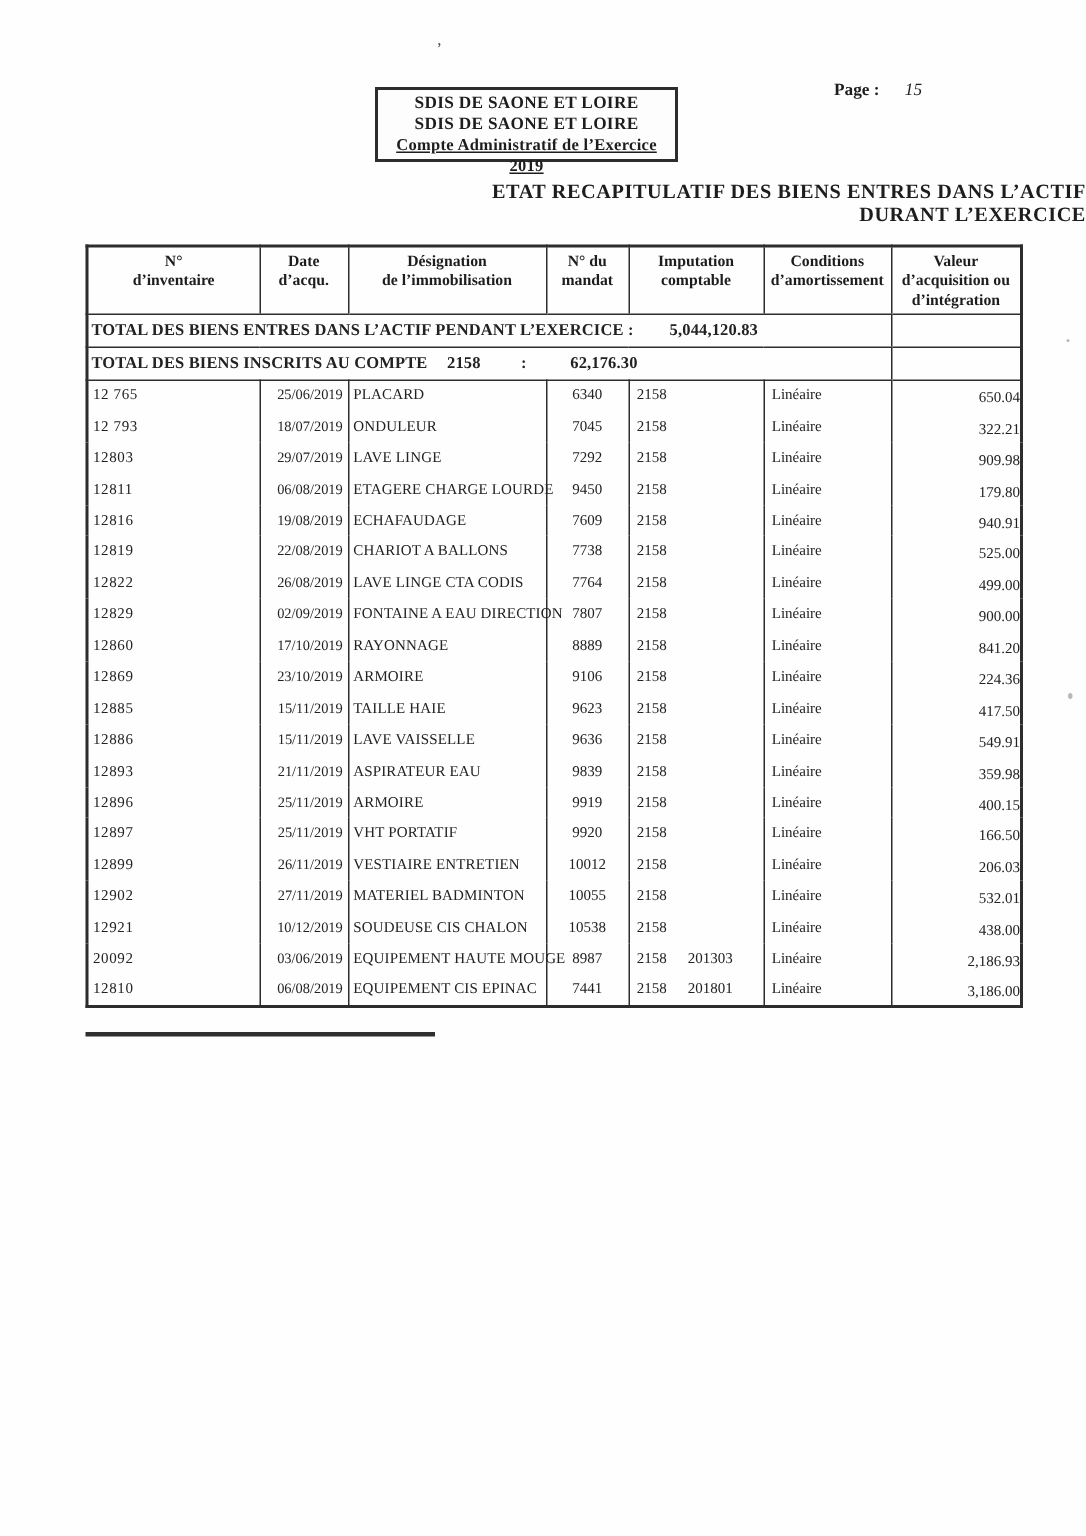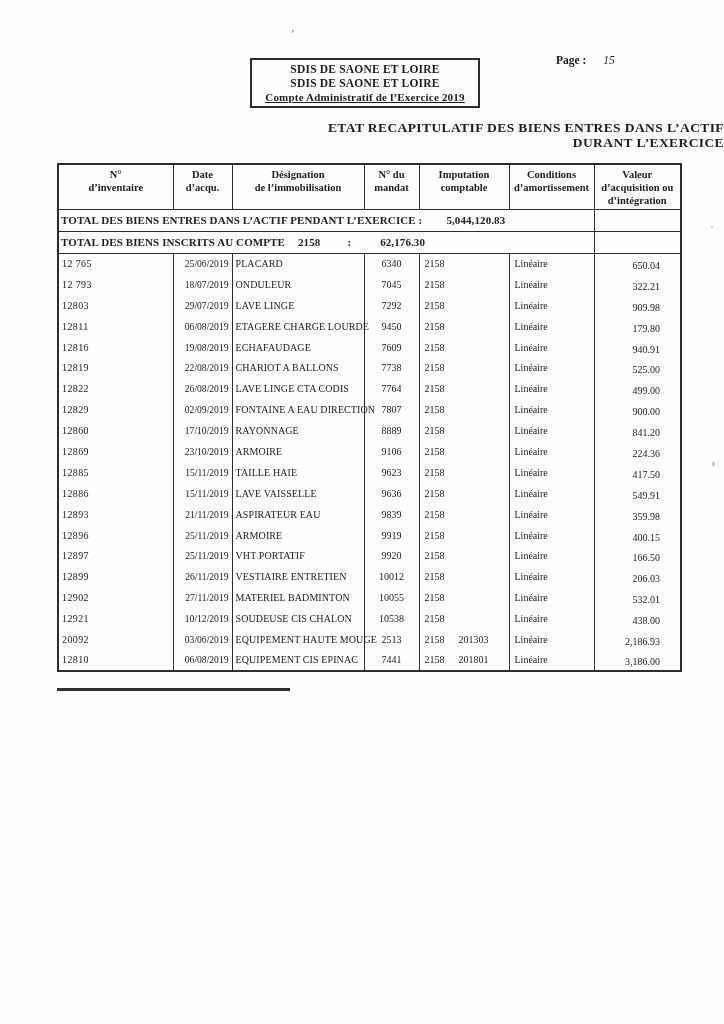--- a/index.html
+++ b/index.html
@@ -9,21 +9,21 @@
     background:#fefefe;
     font-family:"Liberation Serif","DejaVu Serif",serif;
     color:#1d1d1d;
     overflow:hidden;
   }
   .speck { position:absolute; background:#b9b9b9; border-radius:50%; }
   .stray-mark { position:absolute; left:291px; top:27px; font-size:11px; color:#4a4a4a; }
 
   
   .header-box {
-    position:absolute; left:250px; top:58px; width:230px; height:50px;
+    position:absolute; left:250px; top:58px; width:202px; height:50px;
     border:2px solid #2d2d2d; text-align:center; padding-top:2px;
     background:#fdfdfd;
   }
   .header-box .hb-line { display:block; font-weight:bold; font-size:11.5px; line-height:14px; letter-spacing:0.2px; }
   .header-box .hb-line.underlined { font-size:11px; text-decoration:underline; }
 
   
   .page-ref { position:absolute; left:556px; top:54px; font-size:11.5px; }
   .page-ref .p-label { font-weight:bold; }
   .page-ref .p-num { margin-left:14px;font-style:italic; }
@@ -61,21 +61,21 @@
     border-left:1px solid #2d2d2d; color:#222;
   }
   tbody td:first-child { border-left:none; }
   .c-inv  { padding-left:3px; letter-spacing:0.4px; }
   .c-date { text-align:right; padding-right:3px; font-size:9.6px; }
   .c-des  { padding-left:3px; letter-spacing:0.1px; }
   .c-man  { text-align:center; }
   .c-imp  { padding-left:5px; }
   .c-imp .imp2 { margin-left:14px; }
   .c-cond { padding-left:5px;margin-left:40px; }
-  .c-val  { text-align:right; padding-right:20px; transform:translateY(2px); }
+  .c-val  { text-align:right; padding-right:0; transform:translateY(2px); }
 
   .bottom-thick { position:absolute; left:57px; top:688px; width:233px; height:3px; background:#2f2f2f; }
 </style>
 </head>
 <body>
 
 <span class="stray-mark">’</span>
 <span class="speck" style="left:712px;top:462px;width:3px;height:4px;"></span>
 <span class="speck" style="left:711px;top:226px;width:2px;height:2px;"></span>
 
@@ -348,21 +348,21 @@
     <td class="c-imp">
       <span>2158</span><span class="imp2"></span>
     </td>
     <td class="c-cond">Linéaire</td>
     <td class="c-val">438.00</td>
   </tr>
       <tr>
     <td class="c-inv">20092</td>
     <td class="c-date">03/06/2019</td>
     <td class="c-des">EQUIPEMENT HAUTE MOUGE</td>
-    <td class="c-man">2513</td>
+    <td class="c-man">8987</td>
     <td class="c-imp">
       <span>2158</span><span class="imp2">201303</span>
     </td>
     <td class="c-cond">Linéaire</td>
     <td class="c-val">2,186.93</td>
   </tr>
       <tr>
     <td class="c-inv">12810</td>
     <td class="c-date">06/08/2019</td>
     <td class="c-des">EQUIPEMENT CIS EPINAC</td>

